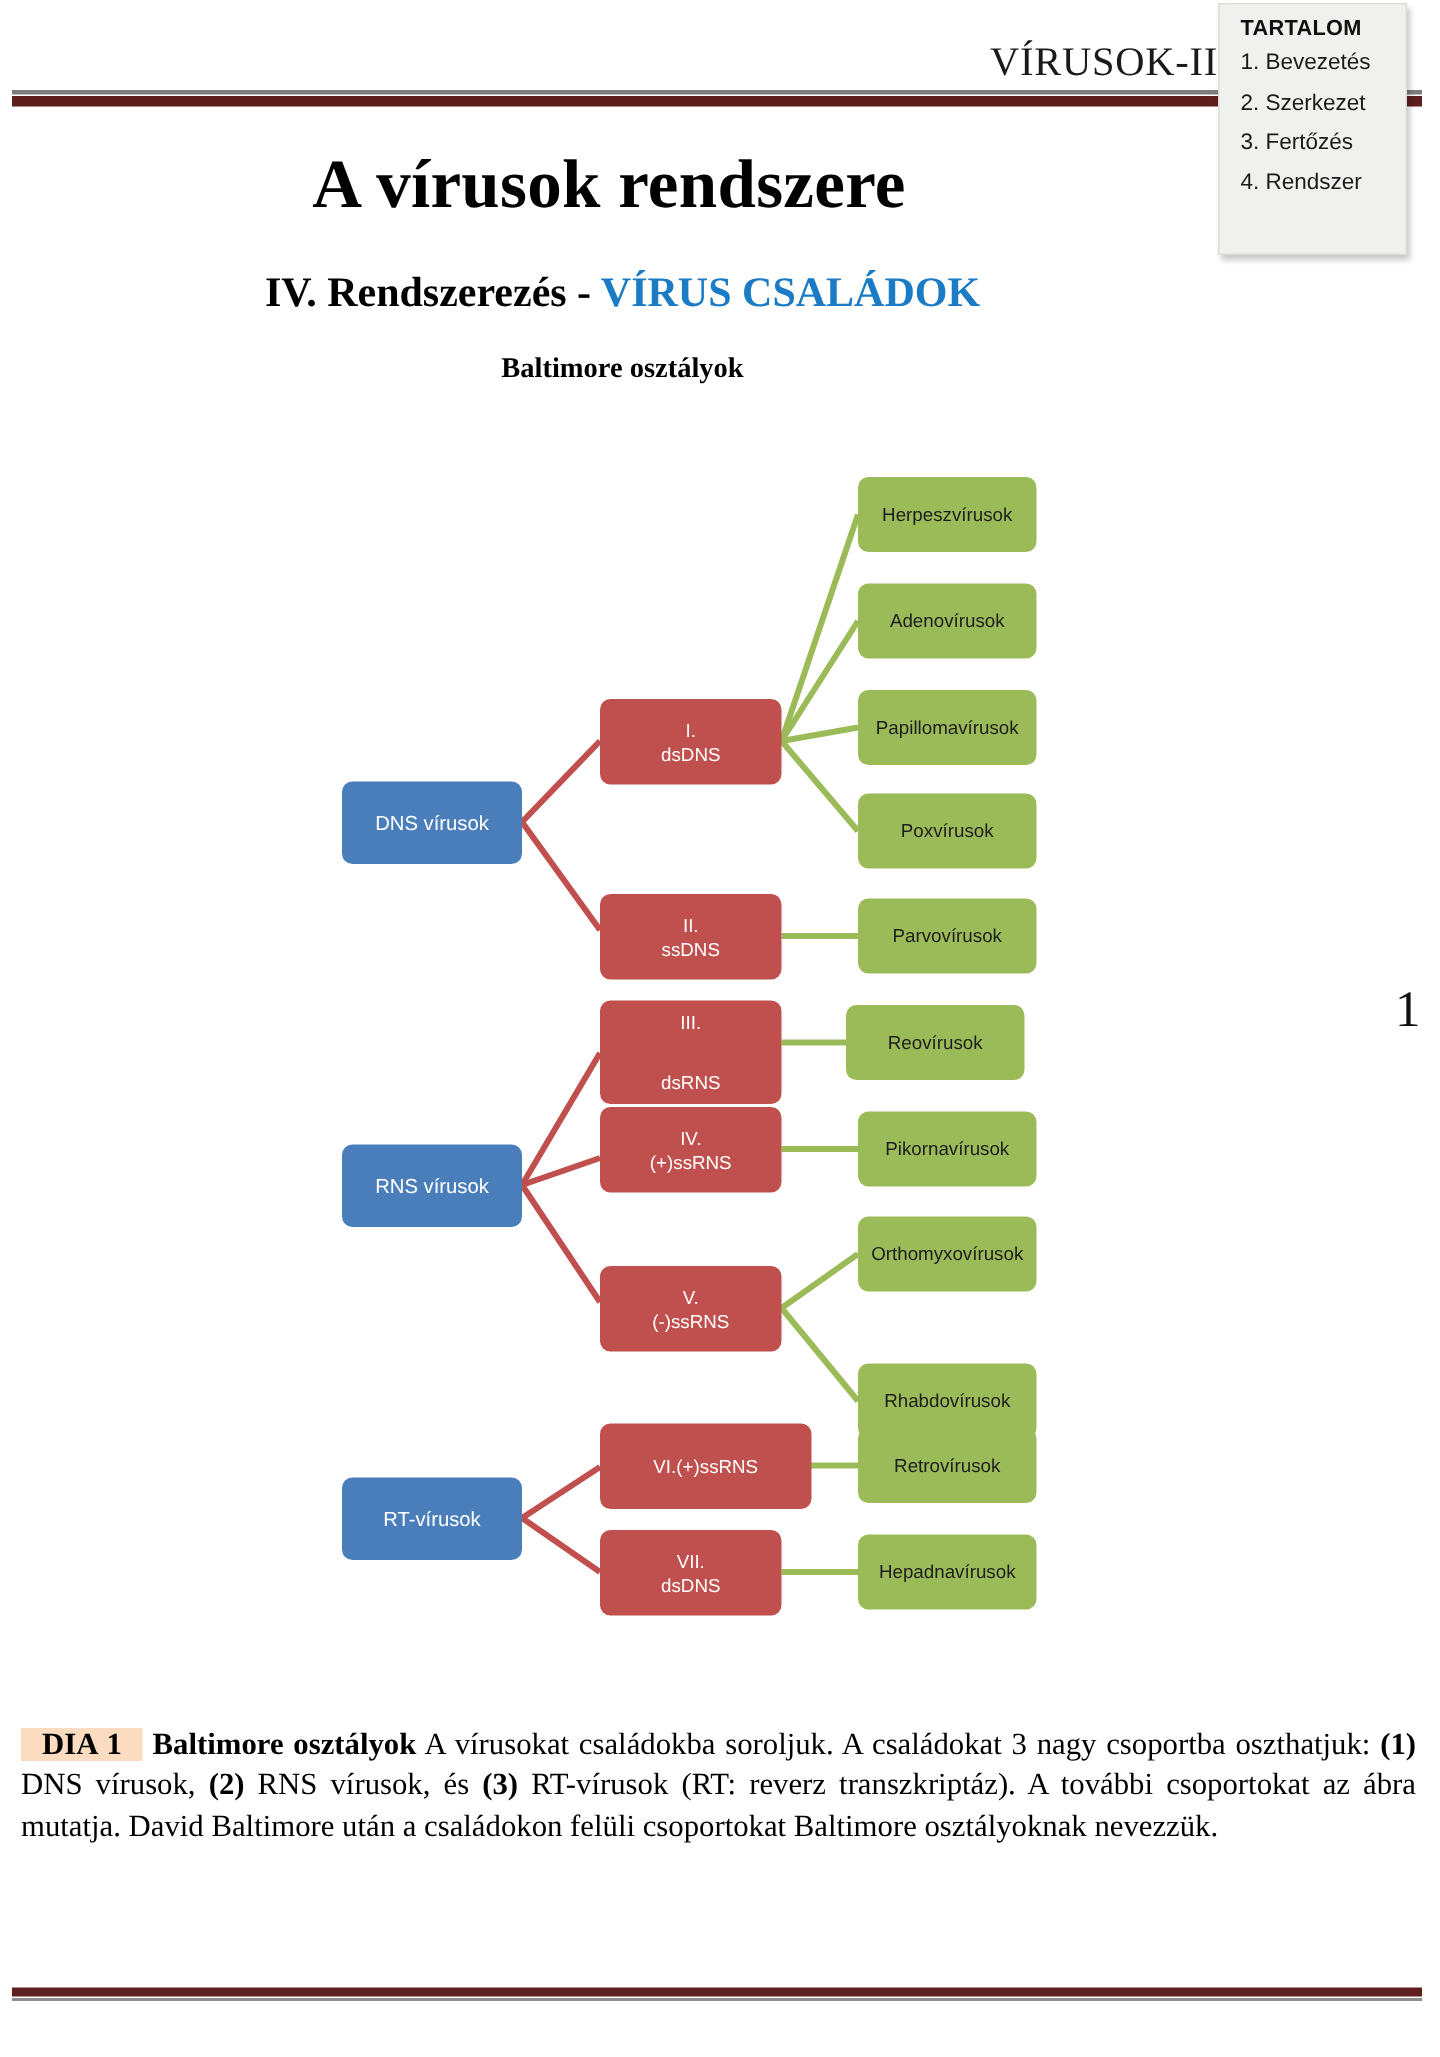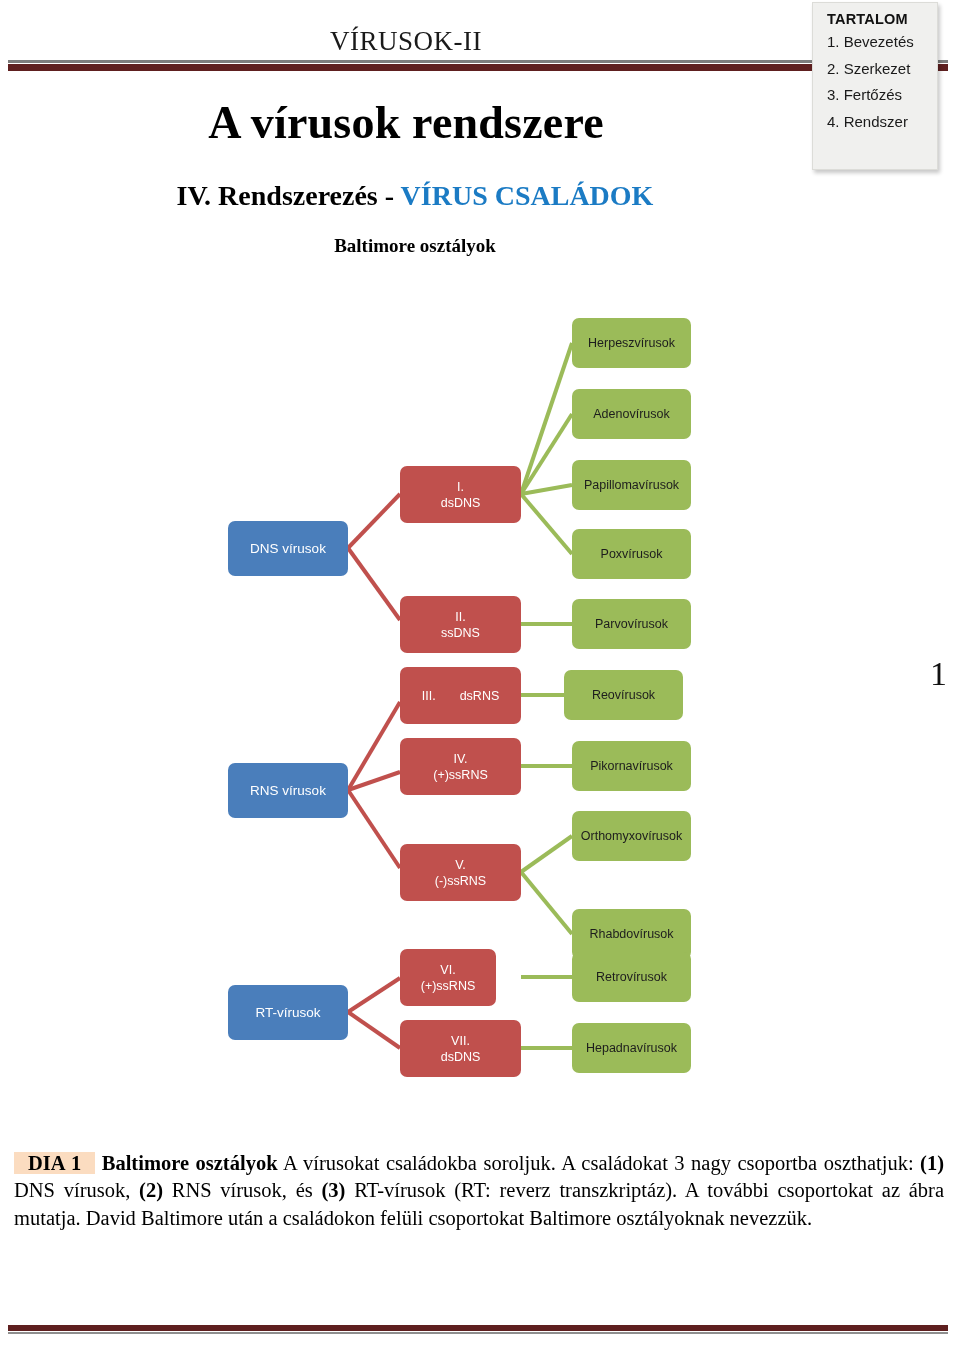--- a/index.html
+++ b/index.html
@@ -7,21 +7,21 @@
     width:960px;height:1371px;
     background:#ffffff;
     font-family:"Liberation Serif", serif;
     position:relative;
     overflow:hidden;
   }
   .page{position:relative;width:960px;height:1371px;}
 
   
   .kicker{
-    position:absolute;left:0;top:26px;width:812px;text-align:center;
+    position:absolute;left:0;top:26px;width:812px;text-align:right;
     font-family:"Liberation Serif", serif;
     font-size:27px;color:#1a1a1a;letter-spacing:.5px;
   }
   .rule-top{
     position:absolute;left:8px;top:60px;width:940px;height:3px;
     background:#7d7d7d;
   }
   .rule-top2{
     position:absolute;left:8px;top:64px;width:940px;height:7px;
     background:#5e1f1f;
@@ -211,33 +211,33 @@
     </div>
 
     <div class="node red" style="left:400px;top:166px;width:121px;height:57px;flex-direction:column;">
       <span>I.</span>
       <span>dsDNS</span>
     </div>
     <div class="node red" style="left:400px;top:296px;width:121px;height:57px;flex-direction:column;">
       <span>II.</span>
       <span>ssDNS</span>
     </div>
-    <div class="node red" style="left:400px;top:367px;width:121px;height:57px;flex-direction:row;gap:24px;">
+    <div class="node red" style="left:400px;top:367px;width:121px;height:69px;flex-direction:column;gap:24px;">
       <span>III.</span>
       <span>dsRNS</span>
     </div>
     <div class="node red" style="left:400px;top:438px;width:121px;height:57px;flex-direction:column;">
       <span>IV.</span>
       <span>(+)ssRNS</span>
     </div>
     <div class="node red" style="left:400px;top:544px;width:121px;height:57px;flex-direction:column;">
       <span>V.</span>
       <span>(-)ssRNS</span>
     </div>
-    <div class="node red" style="left:400px;top:649px;width:96px;height:57px;flex-direction:column;">
+    <div class="node red" style="left:400px;top:649px;width:141px;height:57px;flex-direction:row;">
       <span>VI.</span>
       <span>(+)ssRNS</span>
     </div>
     <div class="node red" style="left:400px;top:720px;width:121px;height:57px;flex-direction:column;">
       <span>VII.</span>
       <span>dsDNS</span>
     </div>
 
     <div class="node green" style="left:572px;top:18px;width:119px;height:50px;">
       <span>Herpeszvírusok</span>

